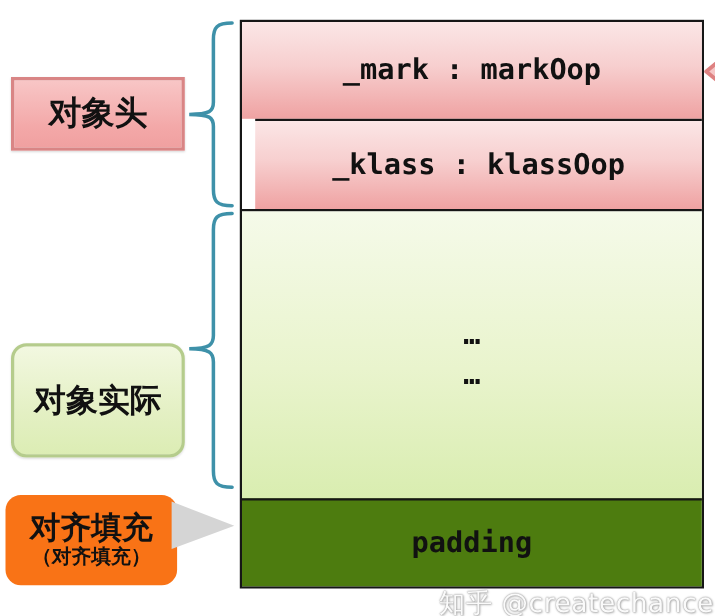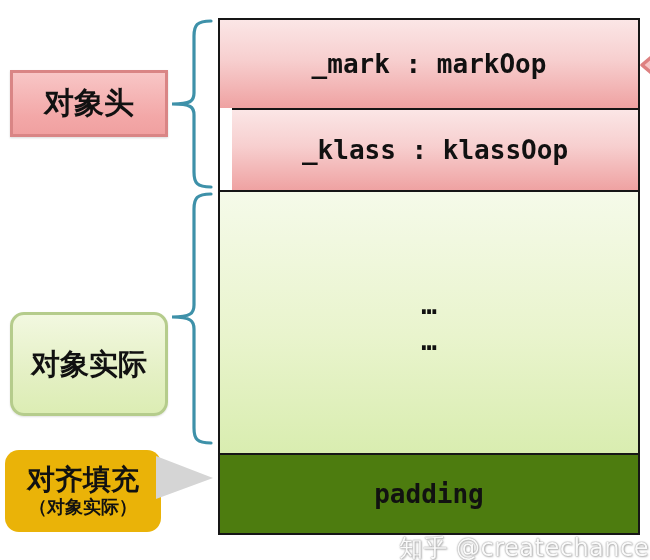--- a/index.html
+++ b/index.html
@@ -36,21 +36,21 @@
     background:linear-gradient(180deg,#f8c6c6 0%,#f3a8a8 70%,#f0a0a0 100%);
     font-size:30px;box-shadow:0 1px 2px rgba(0,0,0,0.15);
   }
   .lbl-instance{
     left:10px;top:264px;width:158px;height:104px;border:3px solid #b5cc8c;border-radius:14px;
     background:linear-gradient(180deg,#f2f8e0 0%,#e4f0c4 60%,#dcedb4 100%);
     font-size:29px;line-height:37px;box-shadow:0 1px 2px rgba(0,0,0,0.12);margin-top:48px;
   }
   .callout{
     position:absolute;left:5px;top:450px;width:156px;height:82px;border-radius:14px;
-    background:#eab308;display:flex;flex-direction:column;align-items:center;
+    background:#f97316;display:flex;flex-direction:column;align-items:center;
     justify-content:center;text-align:center;color:#111;
   }
   .callout .l1{font-size:28px;font-weight:bold;line-height:32px;}
   .callout .l2{font-size:18px;font-weight:bold;line-height:22px;}
   .callout-tail{
     position:absolute;left:156px;top:456px;width:0;height:0;
     border-top:22px solid transparent;border-bottom:21px solid transparent;
     border-left:57px solid #d5d5d5;
   }
   
@@ -93,19 +93,19 @@
   <div class="lbl lbl-header">
     <span>对象头</span>
   </div>
 
   <div class="lbl lbl-instance">
     <span>对象实际</span>
   </div>
 
   <div class="callout">
     <span class="l1">对齐填充</span>
-    <span class="l2">（对象实际）</span>
+    <span class="l2">（对齐填充）</span>
   </div>
   <div class="callout-tail"></div>
 
   <div class="watermark">知乎 @createchance</div>
 
 </div>
 
 </body></html>

